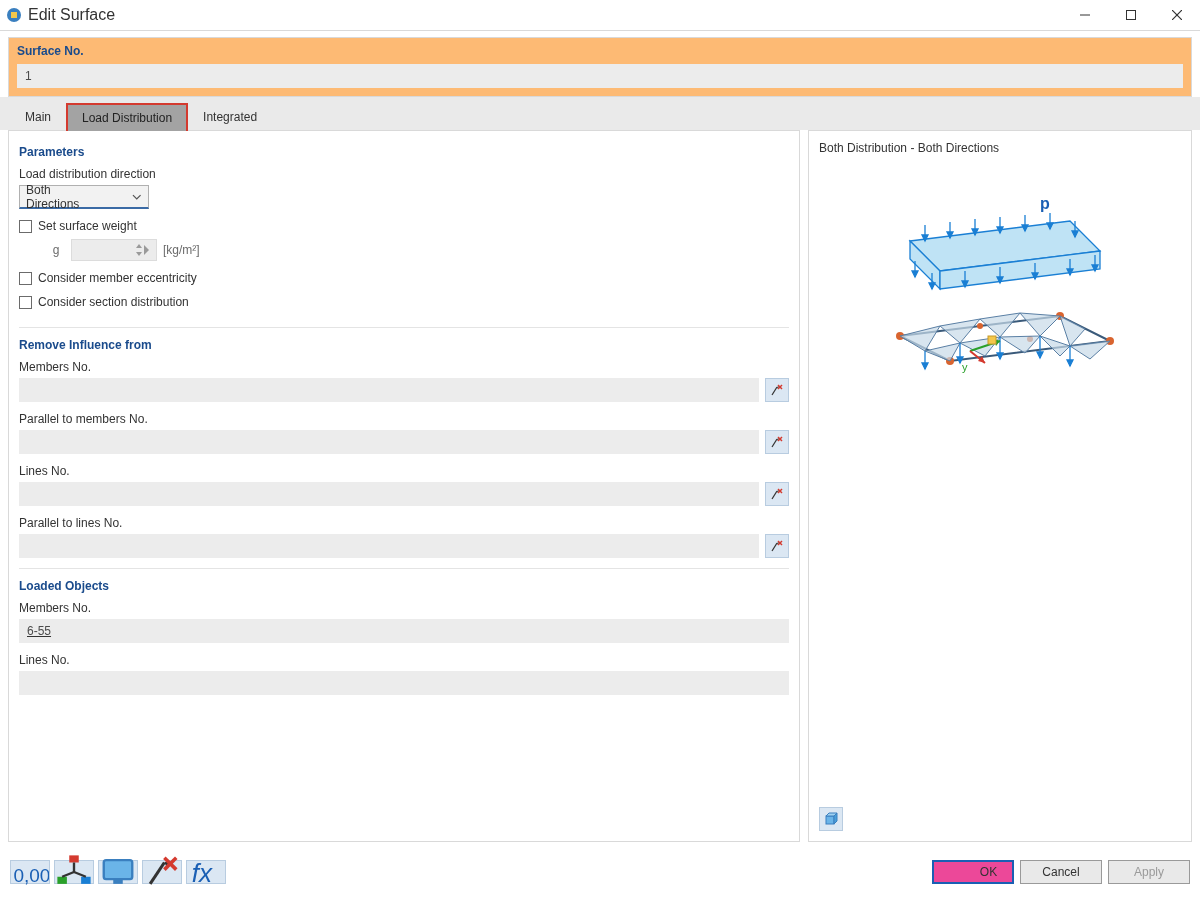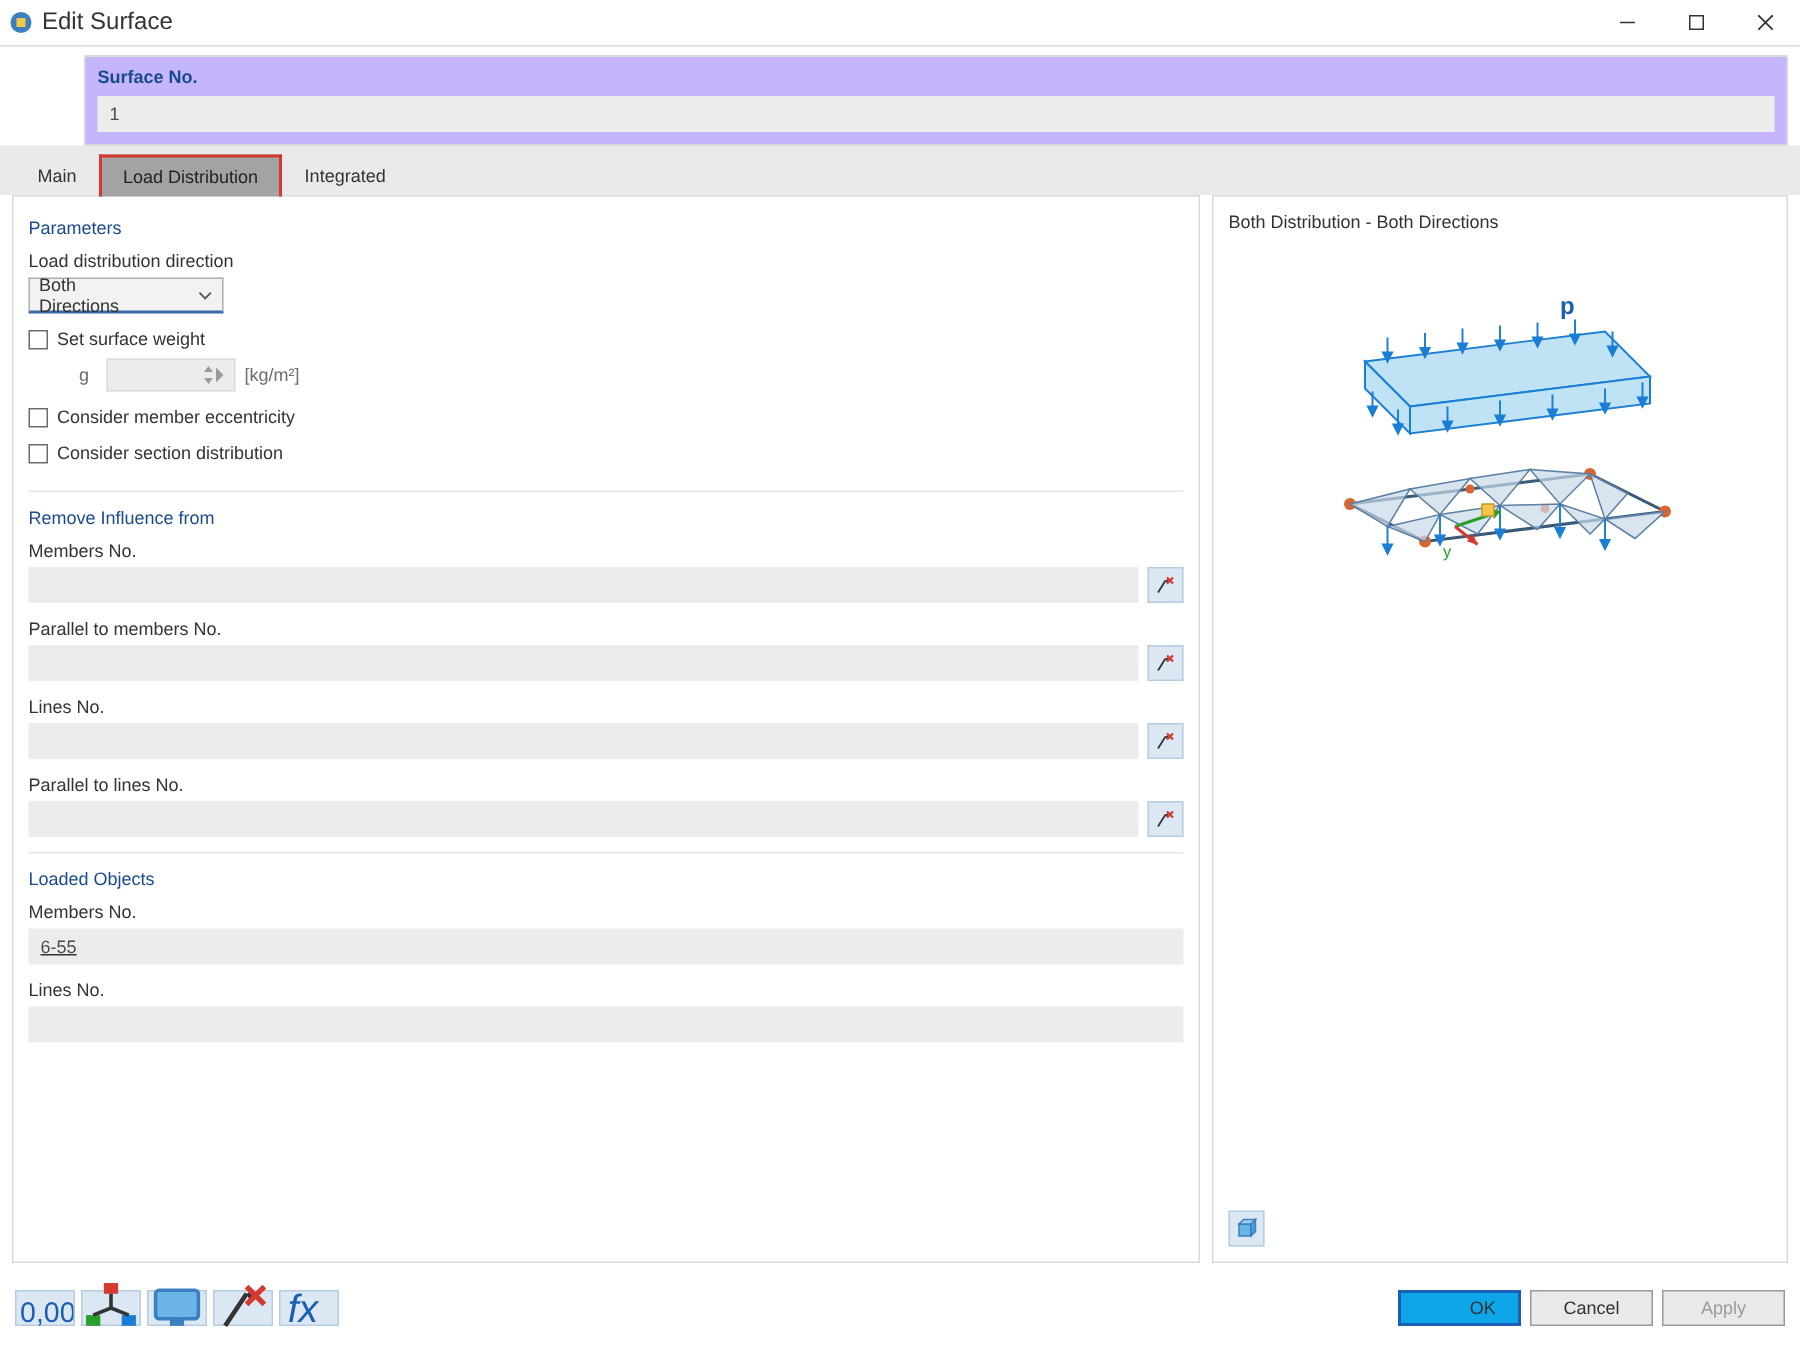--- a/index.html
+++ b/index.html
@@ -5,40 +5,40 @@
   * { box-sizing: border-box; margin: 0; padding: 0; font-family: "Segoe UI", Tahoma, sans-serif; }
   body { background: #fff; width: 1200px; height: 900px; overflow: hidden; font-size: 12px; color: #333; }
 
   .titlebar { height: 31px; border-bottom: 1px solid #d9d9d9; display: flex; align-items: center; padding-left: 6px; }
   .titlebar .app-icon { width: 16px; height: 16px; margin-right: 6px; }
   .titlebar .title { flex: 1; font-size: 16px; }
   .titlebar .win-btn { width: 46px; height: 30px; display: flex; align-items: center; justify-content: center; }
   .win-btn svg { width: 10px; height: 10px; }
 
   .header-row { display: flex; padding: 6px 8px 0 8px; gap: 8px; }
-  .panel { border: 1px solid #d9d9d9; background: #c4b5fd; margin-left: 48px; }
+  .panel { border: 1px solid #d9d9d9; background: #fdba74; }
   .header-left { flex: 1; padding: 6px 8px 8px 8px; }
   .header-right { width: 384px; padding: 6px 8px 8px 8px; display: flex; flex-direction: column; }
   .section-label { color: #1a4b8c; font-weight: 600; font-size: 12px; margin-bottom: 6px; }
   .ro-field { background: #ececec; color: #4b4b4b; height: 24px; line-height: 24px; padding: 0 8px; font-size: 12px; border: none; width: 100%; display: block; }
   .hdr-right-row { display: flex; align-items: center; gap: 4px; }
   .hdr-right-row .ro-field { flex: 1; }
   .icon-btn { width: 24px; height: 24px; background: #dbe7f3; border: 1px solid #b8cce0; display: flex; align-items: center; justify-content: center; cursor: pointer; }
   .icon-btn svg { width: 14px; height: 14px; }
 
   .tab-strip { display: flex; padding: 4px 10px 0 0; background: #eaeaea; border-top:1px solid #eaeaea;}
   .tab-strip .spacer-left { width: 10px; }
   .tab { height: 28px; padding: 0 14px; display: flex; align-items: center; font-size: 12px; background: #eaeaea; color: #333; border: 1px solid transparent; border-bottom: none; cursor: pointer;}
   .tab.active { background: #a3a3a3; border: 2px solid #d43a2f; border-bottom: none; color: #222; font-weight: 500; position:relative; top:1px;}
   
   .content-row { display: flex; padding: 0 8px 8px 8px; gap: 8px; height: 720px; }
   .left-col { flex: 1; border: 1px solid #d9d9d9; background:#fff; padding: 10px; overflow: hidden; }
   .right-col { width: 384px; border: 1px solid #d9d9d9; background:#fff; padding: 10px; position: relative; }
 
-  .group-title { color: #1a4b8c; font-weight: 400; font-size: 12px; margin: 4px 0 8px 0; }
+  .group-title { color: #1a4b8c; font-weight: 700; font-size: 12px; margin: 4px 0 8px 0; }
   .form-label { font-size: 12px; margin-bottom: 4px; display:block; }
   .select { width: 130px; height: 24px; border: 1px solid #b0b0b0; background: #f2f2f2; font-size: 12px; padding: 0 6px; border-bottom: 2px solid #3a6aa5; display:flex; align-items:center; justify-content:space-between;gap:29px;}
   .select svg { width: 10px; height: 10px; }
 
   .check-row { display: flex; align-items: center; gap: 6px; margin-top: 10px; }
   .check { width: 13px; height: 13px; border: 1px solid #6b6b6b; background:#fff; }
   .sub-row { display: flex; align-items: center; gap: 6px; margin: 6px 0 0 28px; }
   .sub-row .unit { color: #6b6b6b; font-size: 12px; }
   .spinner { width: 86px; height: 22px; background: #ececec; border: 1px solid #dcdcdc; display:flex; }
   .spinner .inp { flex:1; }
@@ -53,21 +53,21 @@
 
   .preview-title { color: #333; font-size: 12px; margin-bottom: 12px; }
   .preview-img { position:absolute; top: 60px; left: 0; right: 0; display:flex; justify-content:center; }
   .preview-3d-btn { position:absolute; left: 10px; bottom: 10px; }
 
   .footer { height: 44px; display:flex; align-items:center; padding: 0 10px; }
   .footer .left-tools { display:flex; gap: 4px; }
   .footer .spacer { flex:1; }
   .footer .main-btns { display:flex; gap: 6px; }
   .main-btn { width: 82px; height: 24px; border: 1px solid #9a9a9a; background: #e9e9e9; font-size: 12px; display:flex; align-items:center; justify-content:center; cursor:pointer; }
-  .main-btn.primary { border: 2px solid #1a5fb4; background:#0ea5e9;padding-left:31px; }
+  .main-btn.primary { border: 2px solid #1a5fb4; background:#ec4899;padding-left:31px; }
   .main-btn.disabled { color:#9a9a9a; }
   .tool-btn { width: 40px; height: 24px; background:#dbe7f3; border:1px solid #b8cce0; display:flex; align-items:center; }
 </style>
 </head>
 <body>
 
 <div class="titlebar">
   <span class="app-icon">
     <svg viewBox="0 0 16 16">
         <circle cx="8" cy="8" r="7" fill="#3a7fbf"></circle>

